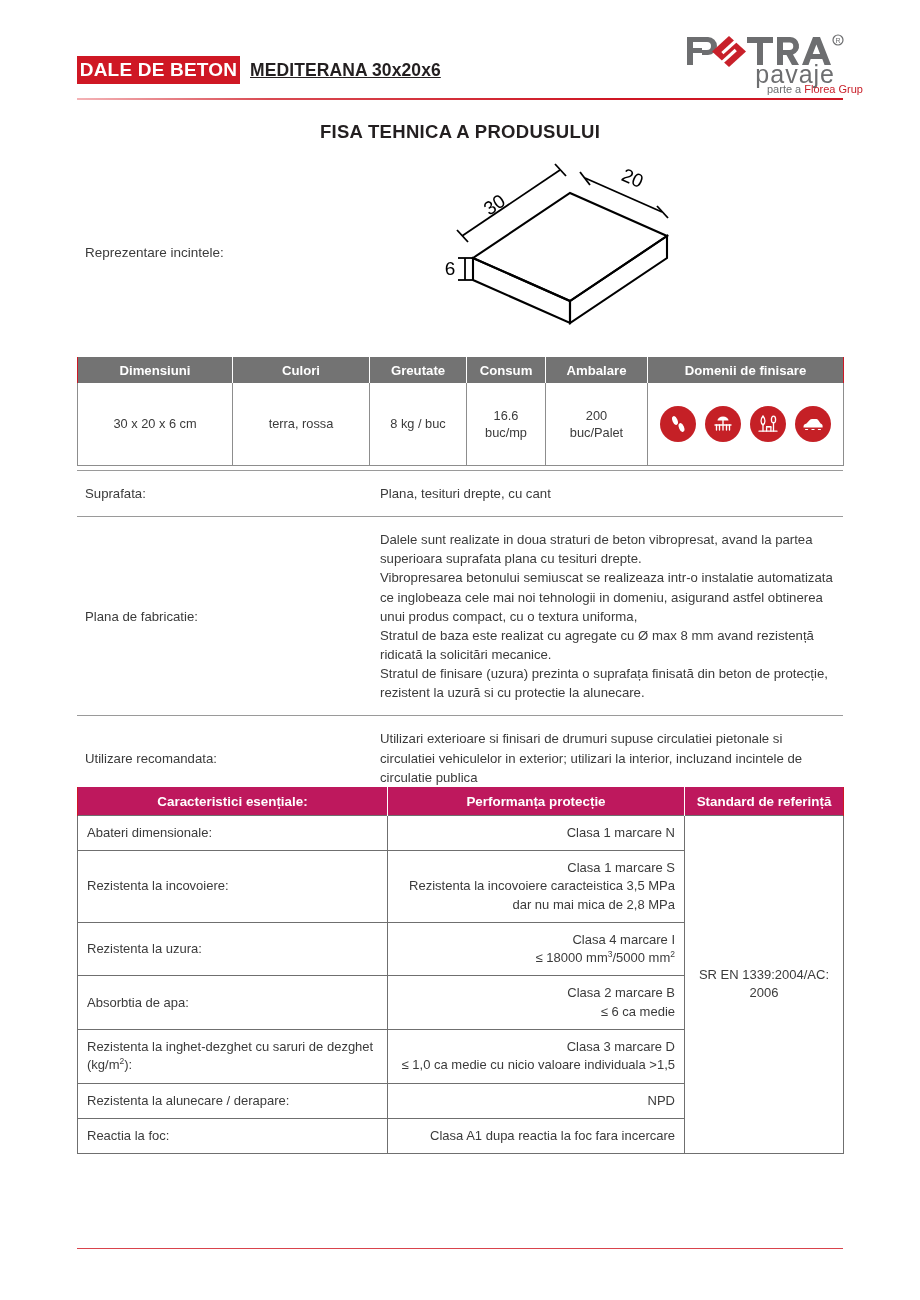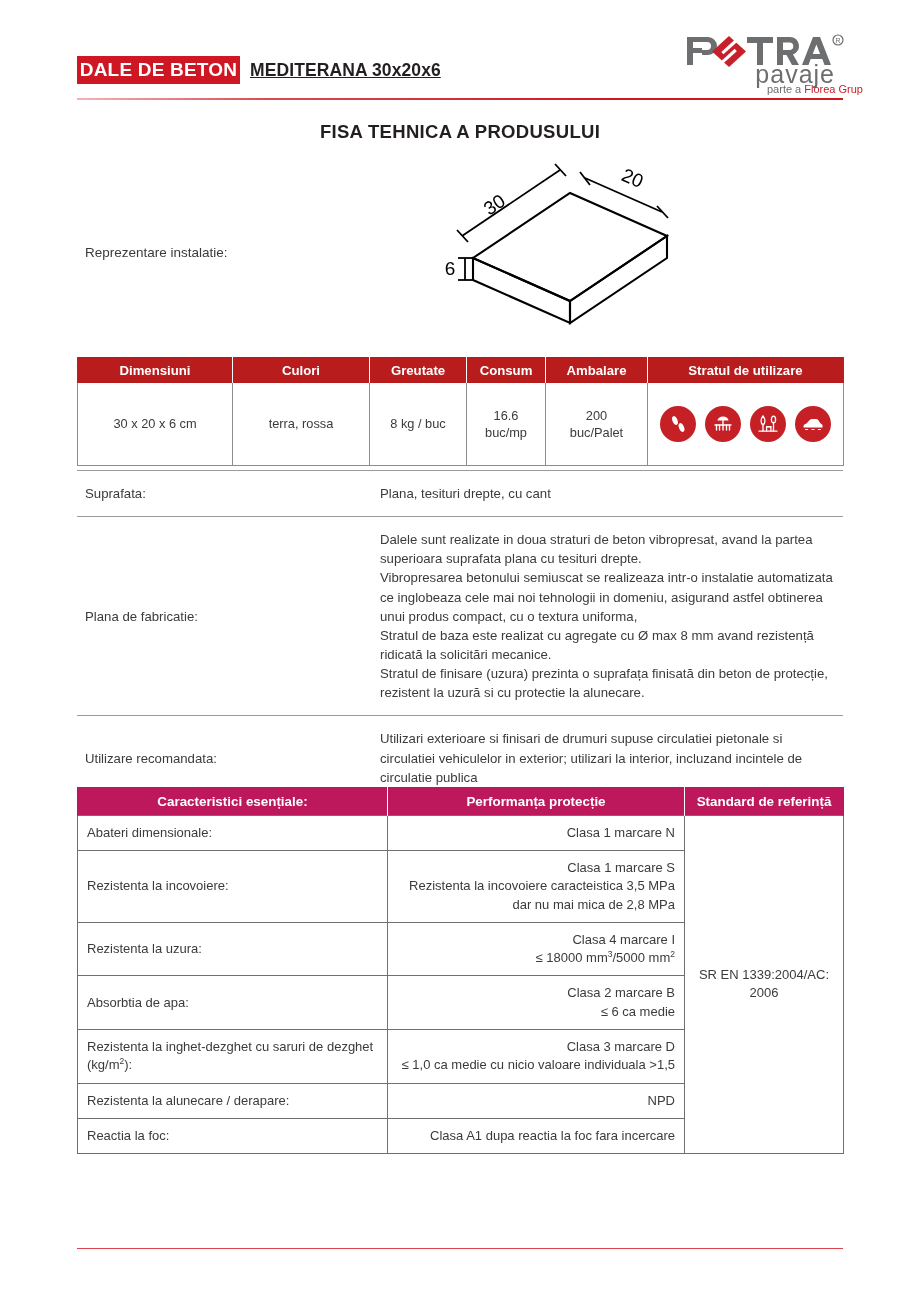--- a/index.html
+++ b/index.html
@@ -95,21 +95,21 @@
 
   
   .t1 {
     position: absolute;
     left: 77px; top: 357px;
     width: 766px;
     border-collapse: collapse;
     table-layout: fixed;
   }
   .t1 th {
-    background: #b91c1c;
+    background: #737373;
     color: #ffffff;
     font-size: 13.2px;
     font-weight: bold;
     height: 22px;
     padding: 2px 2px;
     border-left: 1px solid #ffffff;
     border-right: 1px solid #ffffff;
     text-align: center;
     vertical-align: middle;
   }
@@ -246,21 +246,21 @@
 
     <div class="header-rule"></div>
   </div>
 
   <div style="position:absolute; right:57px; top:83px; font-size:11px; color:#6d6e70; font-weight:normal;">
     <span>parte a </span><span style="color:#c8202a;">Florea Grup</span>
   </div>
 
   <div class="doc-title">FISA TEHNICA A PRODUSULUI</div>
 
-  <div class="repr-label">Reprezentare instalatie:</div>
+  <div class="repr-label">Reprezentare incintele:</div>
 
   <div class="shape-draw">
     <svg width="260" height="175" viewBox="0 0 260 175" xmlns="http://www.w3.org/2000/svg">
       <g fill="none" stroke="#000000" stroke-width="2.1" stroke-linejoin="miter">
 
         <path d="M33 100 L130 35 L227 78 L130 143 Z"></path>
 
         <path d="M33 100 L33 122 L130 165 L130 143 Z"></path>
 
         <path d="M130 165 L130 143 L227 78 L227 100 Z"></path>
@@ -298,21 +298,21 @@
         <col style="width:102px">
         <col style="width:196px">
     </colgroup>
     <thead>
       <tr>
         <th>Dimensiuni</th>
         <th>Culori</th>
         <th>Greutate</th>
         <th>Consum</th>
         <th>Ambalare</th>
-        <th>Stratul de utilizare</th>
+        <th>Domenii de finisare</th>
       </tr>
     </thead>
     <tbody>
       <tr>
         <td>30 x 20 x 6 cm</td>
         <td>terra, rossa</td>
         <td>8 kg / buc</td>
         <td>
           <span>16.6</span><br>
           <span>buc/mp</span>

